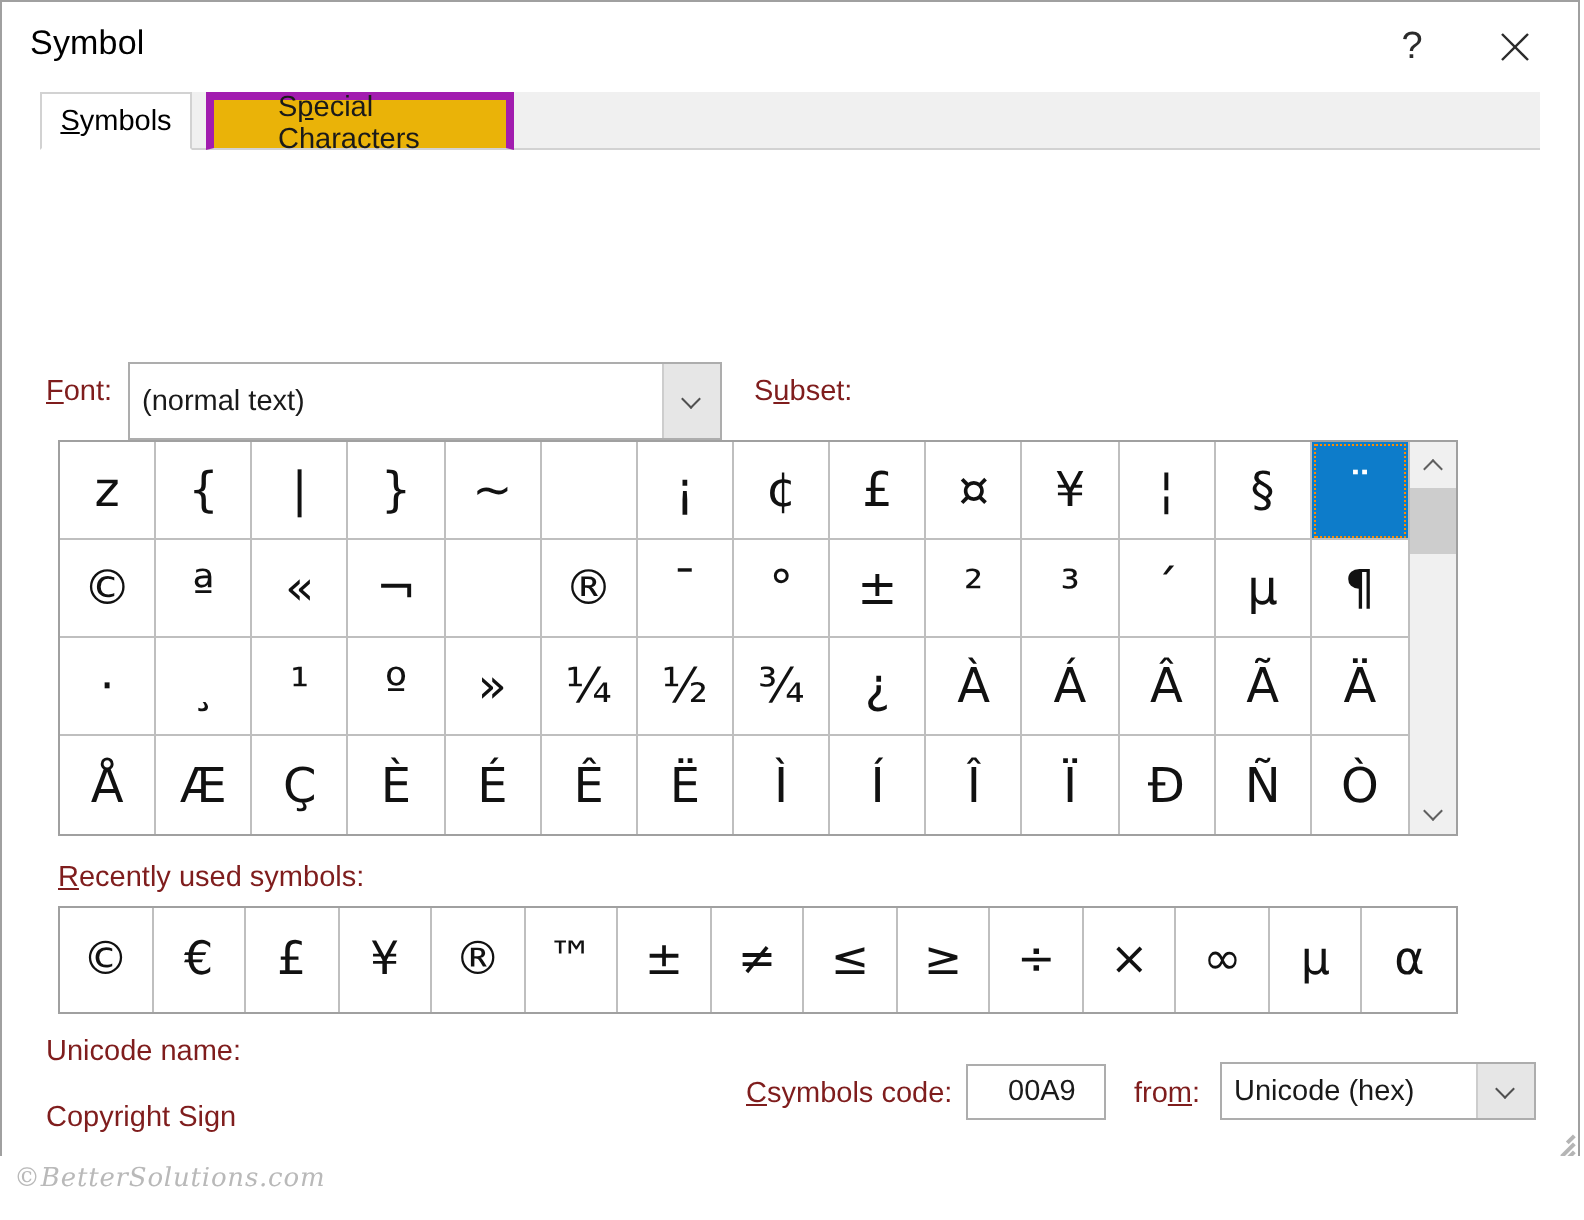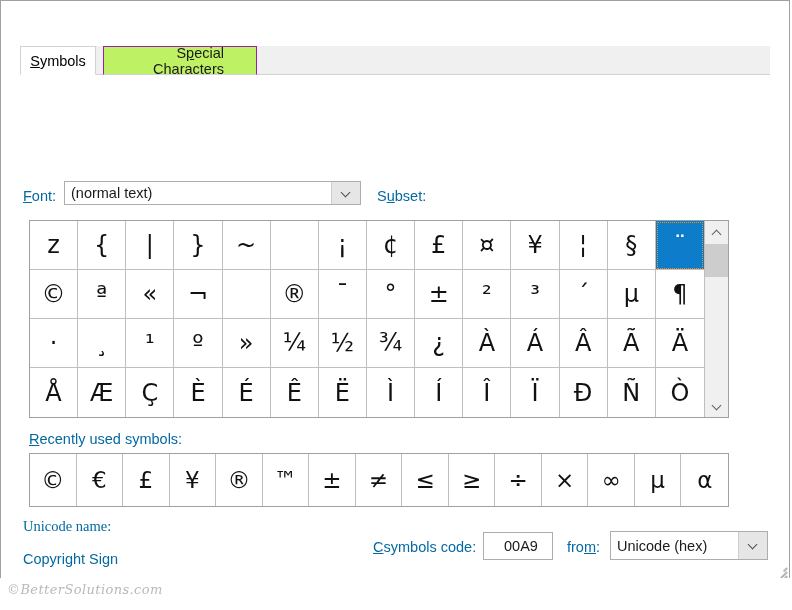--- a/index.html
+++ b/index.html
@@ -82,25 +82,24 @@
     height: 29px;
     display: flex;
     align-items: center;
     justify-content: center;
     padding: 0 32px;
     font-size: 14.5px;
     box-sizing: border-box;
     cursor: default;
   }
   .tab.inactive {
-    background: #bef264;
-    border: 1px solid #a21caf;
+    background: #eab308;
+    border: 4px solid #a21caf;
     border-bottom: 1px solid #d2d2d2;
     color: #1a1a1a;
-    text-align: right;
   }
   .tab.active {
     background: #ffffff;
     border: 1px solid #d2d2d2;
     border-bottom: 1px solid #ffffff;
     color: #000000;
     z-index: 3;
   }
   #tab-symbols { left: 19px; width: 76px; }
   #tab-special { left: 102px; width: 154px; }
@@ -114,21 +113,21 @@
     top: 74px;
     width: 100%;
     height: 504px;
     background: #ffffff;
   }
 
   
   .lbl {
     position: absolute;
     font-size: 14.5px;
-    color: #0369a1;
+    color: #7f1d1d;
     white-space: nowrap;
   }
   .lbl .acc { text-decoration: underline; }
 
   .combo {
     position: absolute;
     box-sizing: border-box;
     background: #ffffff;
     border: 1px solid #adadad;
     display: flex;
@@ -163,21 +162,21 @@
     left: 0px;
     top: 0px;
     width: 6px;
     height: 6px;
     border-right: 1.4px solid #505050;
     border-bottom: 1.4px solid #505050;
     transform: rotate(45deg);
   }
 
   #font-label   { left: 22px;  top: 113px; }
-  #font-combo   { left: 63px;  top: 106px; width: 297px; height: 24px; }
+  #font-combo   { left: 63px;  top: 106px; width: 297px; height: 39px; }
   #subset-label { left: 376px; top: 113px; }
   #subset-combo { left: 430px; top: 106px; width: 337px; height: 29px; }
 
   
   .grid-wrap {
     position: absolute;
     left: 28px;
     top: 145px;
     width: 700px;
     height: 198px;
@@ -286,21 +285,21 @@
     font-family: "DejaVu Sans", sans-serif;
     font-size: 23px;
     color: #111111;
     cursor: default;
     line-height: 1;
     overflow: hidden;
   }
   .recent-wrap .rcell:last-child { border-right: none; }
 
   
-  #uniname-label { left: 22px; top: 443px; font-family: Liberation Serif, serif; }
+  #uniname-label { left: 22px; top: 443px; }
   #uniname-value { left: 22px; top: 476px; }
   #charcode-label { left: 372px; top: 464px; }
   .textbox {
     position: absolute;
     box-sizing: border-box;
     border: 1px solid #adadad;
     background: #ffffff;
     font-size: 14.5px;
     color: #1a1a1a;
     padding-left: 20px;
@@ -365,20 +364,32 @@
     color: #b9b9b9;
     letter-spacing: 0.4px;
     white-space: nowrap;
   }
 </style>
 </head>
 <body>
 
 <div class="dialog">
 
+  <div class="titlebar">
+    <div class="title-text">Symbol</div>
+    <div class="title-btn help">
+      <span>?</span>
+    </div>
+    <div class="title-btn close">
+      <svg width="15" height="15" viewBox="0 0 15 15">
+        <line x1="1" y1="1" x2="14" y2="14" stroke="#2b2b2b" stroke-width="1.2"></line>
+        <line x1="14" y1="1" x2="1" y2="14" stroke="#2b2b2b" stroke-width="1.2"></line>
+      </svg>
+    </div>
+  </div>
 
   <div class="tabstrip">
     <div class="tabs-bg"></div>
     <div class="tab active" id="tab-symbols">
       <span><span class="tab-underline">S</span><span>ymbols</span></span>
     </div>
     <div class="tab inactive" id="tab-special">
       <span>S<span class="tab-underline">p</span>ecial Characters</span>
     </div>
   </div>

